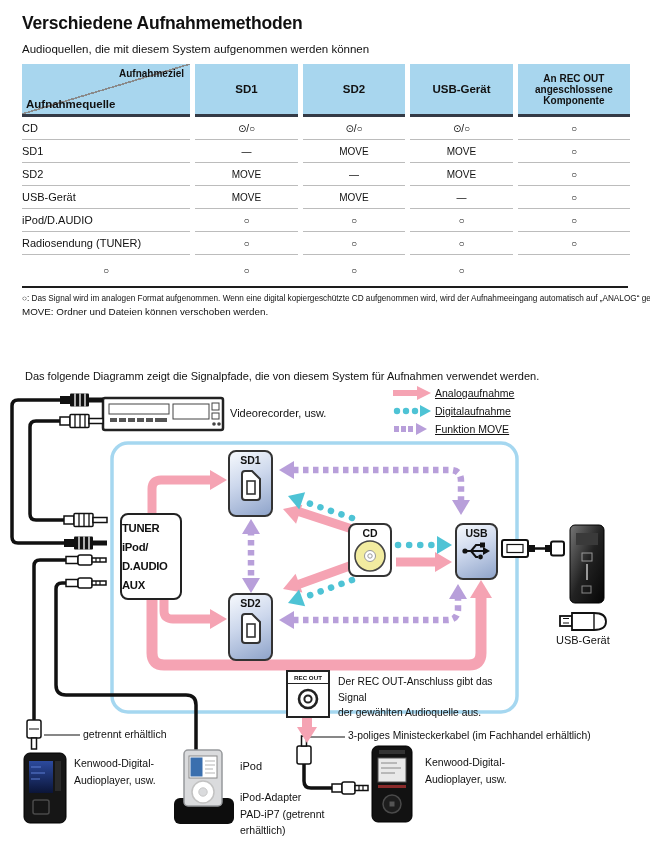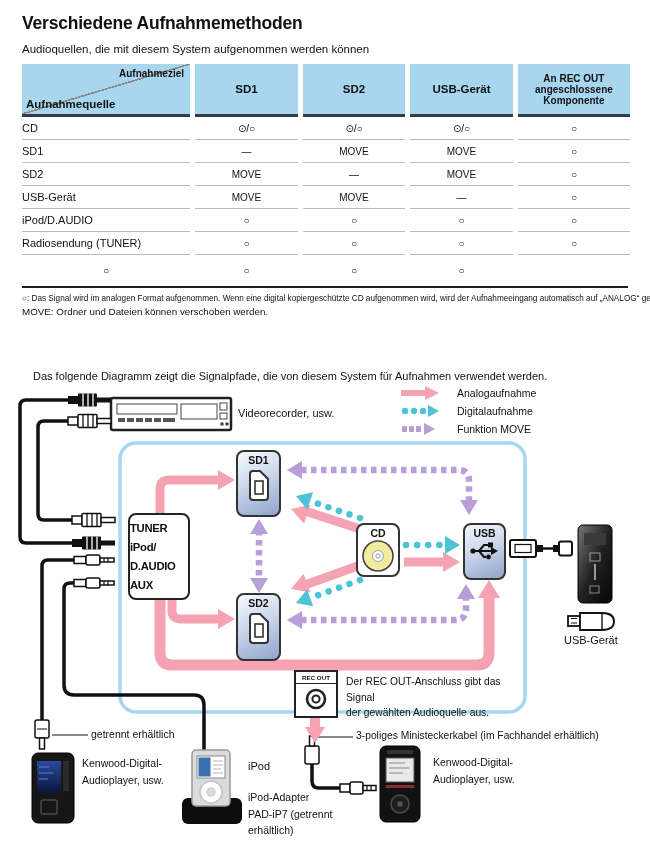--- a/index.html
+++ b/index.html
@@ -26,27 +26,27 @@
   .tall{height:31px;line-height:13px;}
   .nob{border-bottom:none;}
 
   .fns{margin-top:6px;width:612px;}
   .fn{white-space:pre-wrap;}
   .fn1{font-size:9.8px;margin-bottom:3px;}
   .fn2{font-size:8.2px;margin-bottom:3px;white-space:nowrap;}
   .fn3{font-size:9.8px;}
 
   
-  .diagram{position:absolute;left:8px;top:368px;width:618px;height:490px;}
+  .diagram{position:absolute;left:0;top:368px;width:618px;height:490px;}
   .diagram .abs{position:absolute;}
   .dintro{left:25px;top:2px;font-size:11px;}
   .art{position:absolute;left:0;top:0;}
   .legend{left:393px;top:17px;display:flex;flex-direction:column;gap:3px;}
   .litem{display:flex;align-items:center;height:15px;}
-  .litem span{font-size:10.5px;margin-left:18px;}
+  .litem span{font-size:10.5px;margin-left:4px;text-decoration:underline;}
   .vcrlabel{left:230px;top:39px;font-size:11px;}
 
   .tunerbox{left:120px;top:145px;width:62px;height:87px;background:#fff;border:2px solid #222;
             border-radius:8px;box-sizing:border-box;display:flex;flex-direction:column;
             justify-content:center;}
   .tunerbox span{font-size:11.3px;font-weight:600;line-height:19px;letter-spacing:-0.3px;}
 
   .node{border:2px solid #333;border-radius:8px;box-sizing:border-box;display:flex;
         flex-direction:column;align-items:center;background:#fff;}
   .node .nlabel{font-size:10.5px;font-weight:bold;margin-top:2px;}

